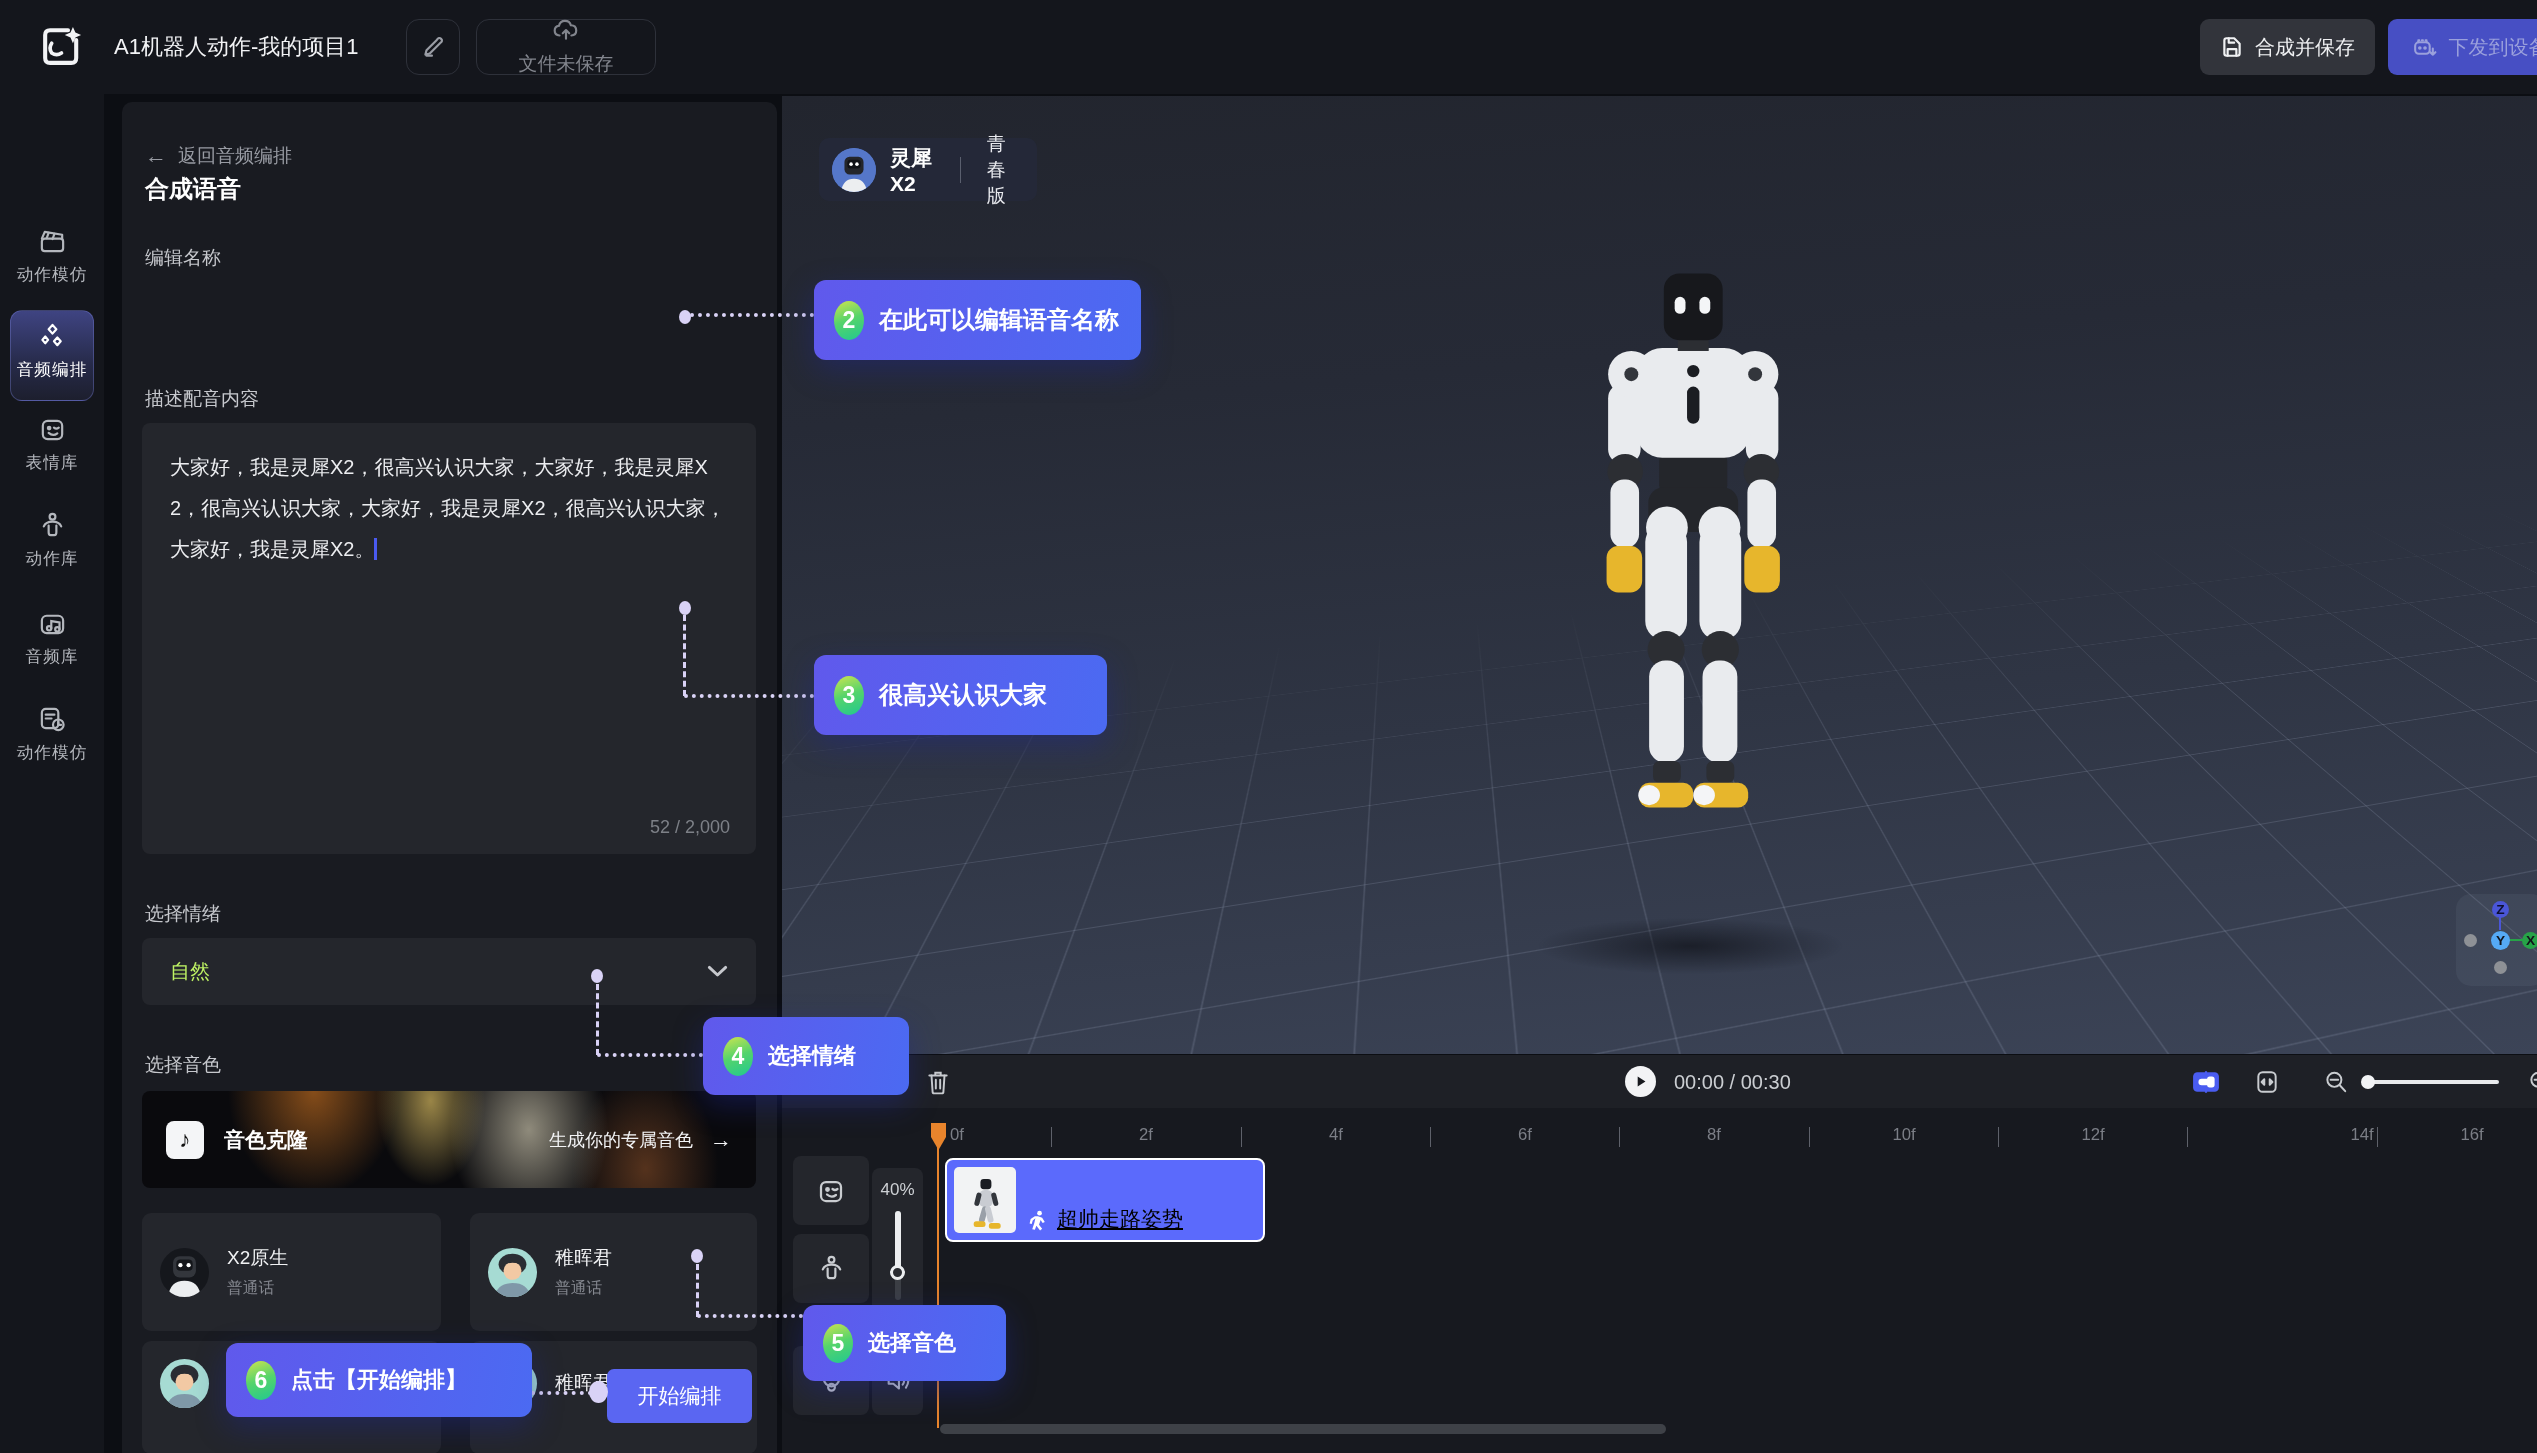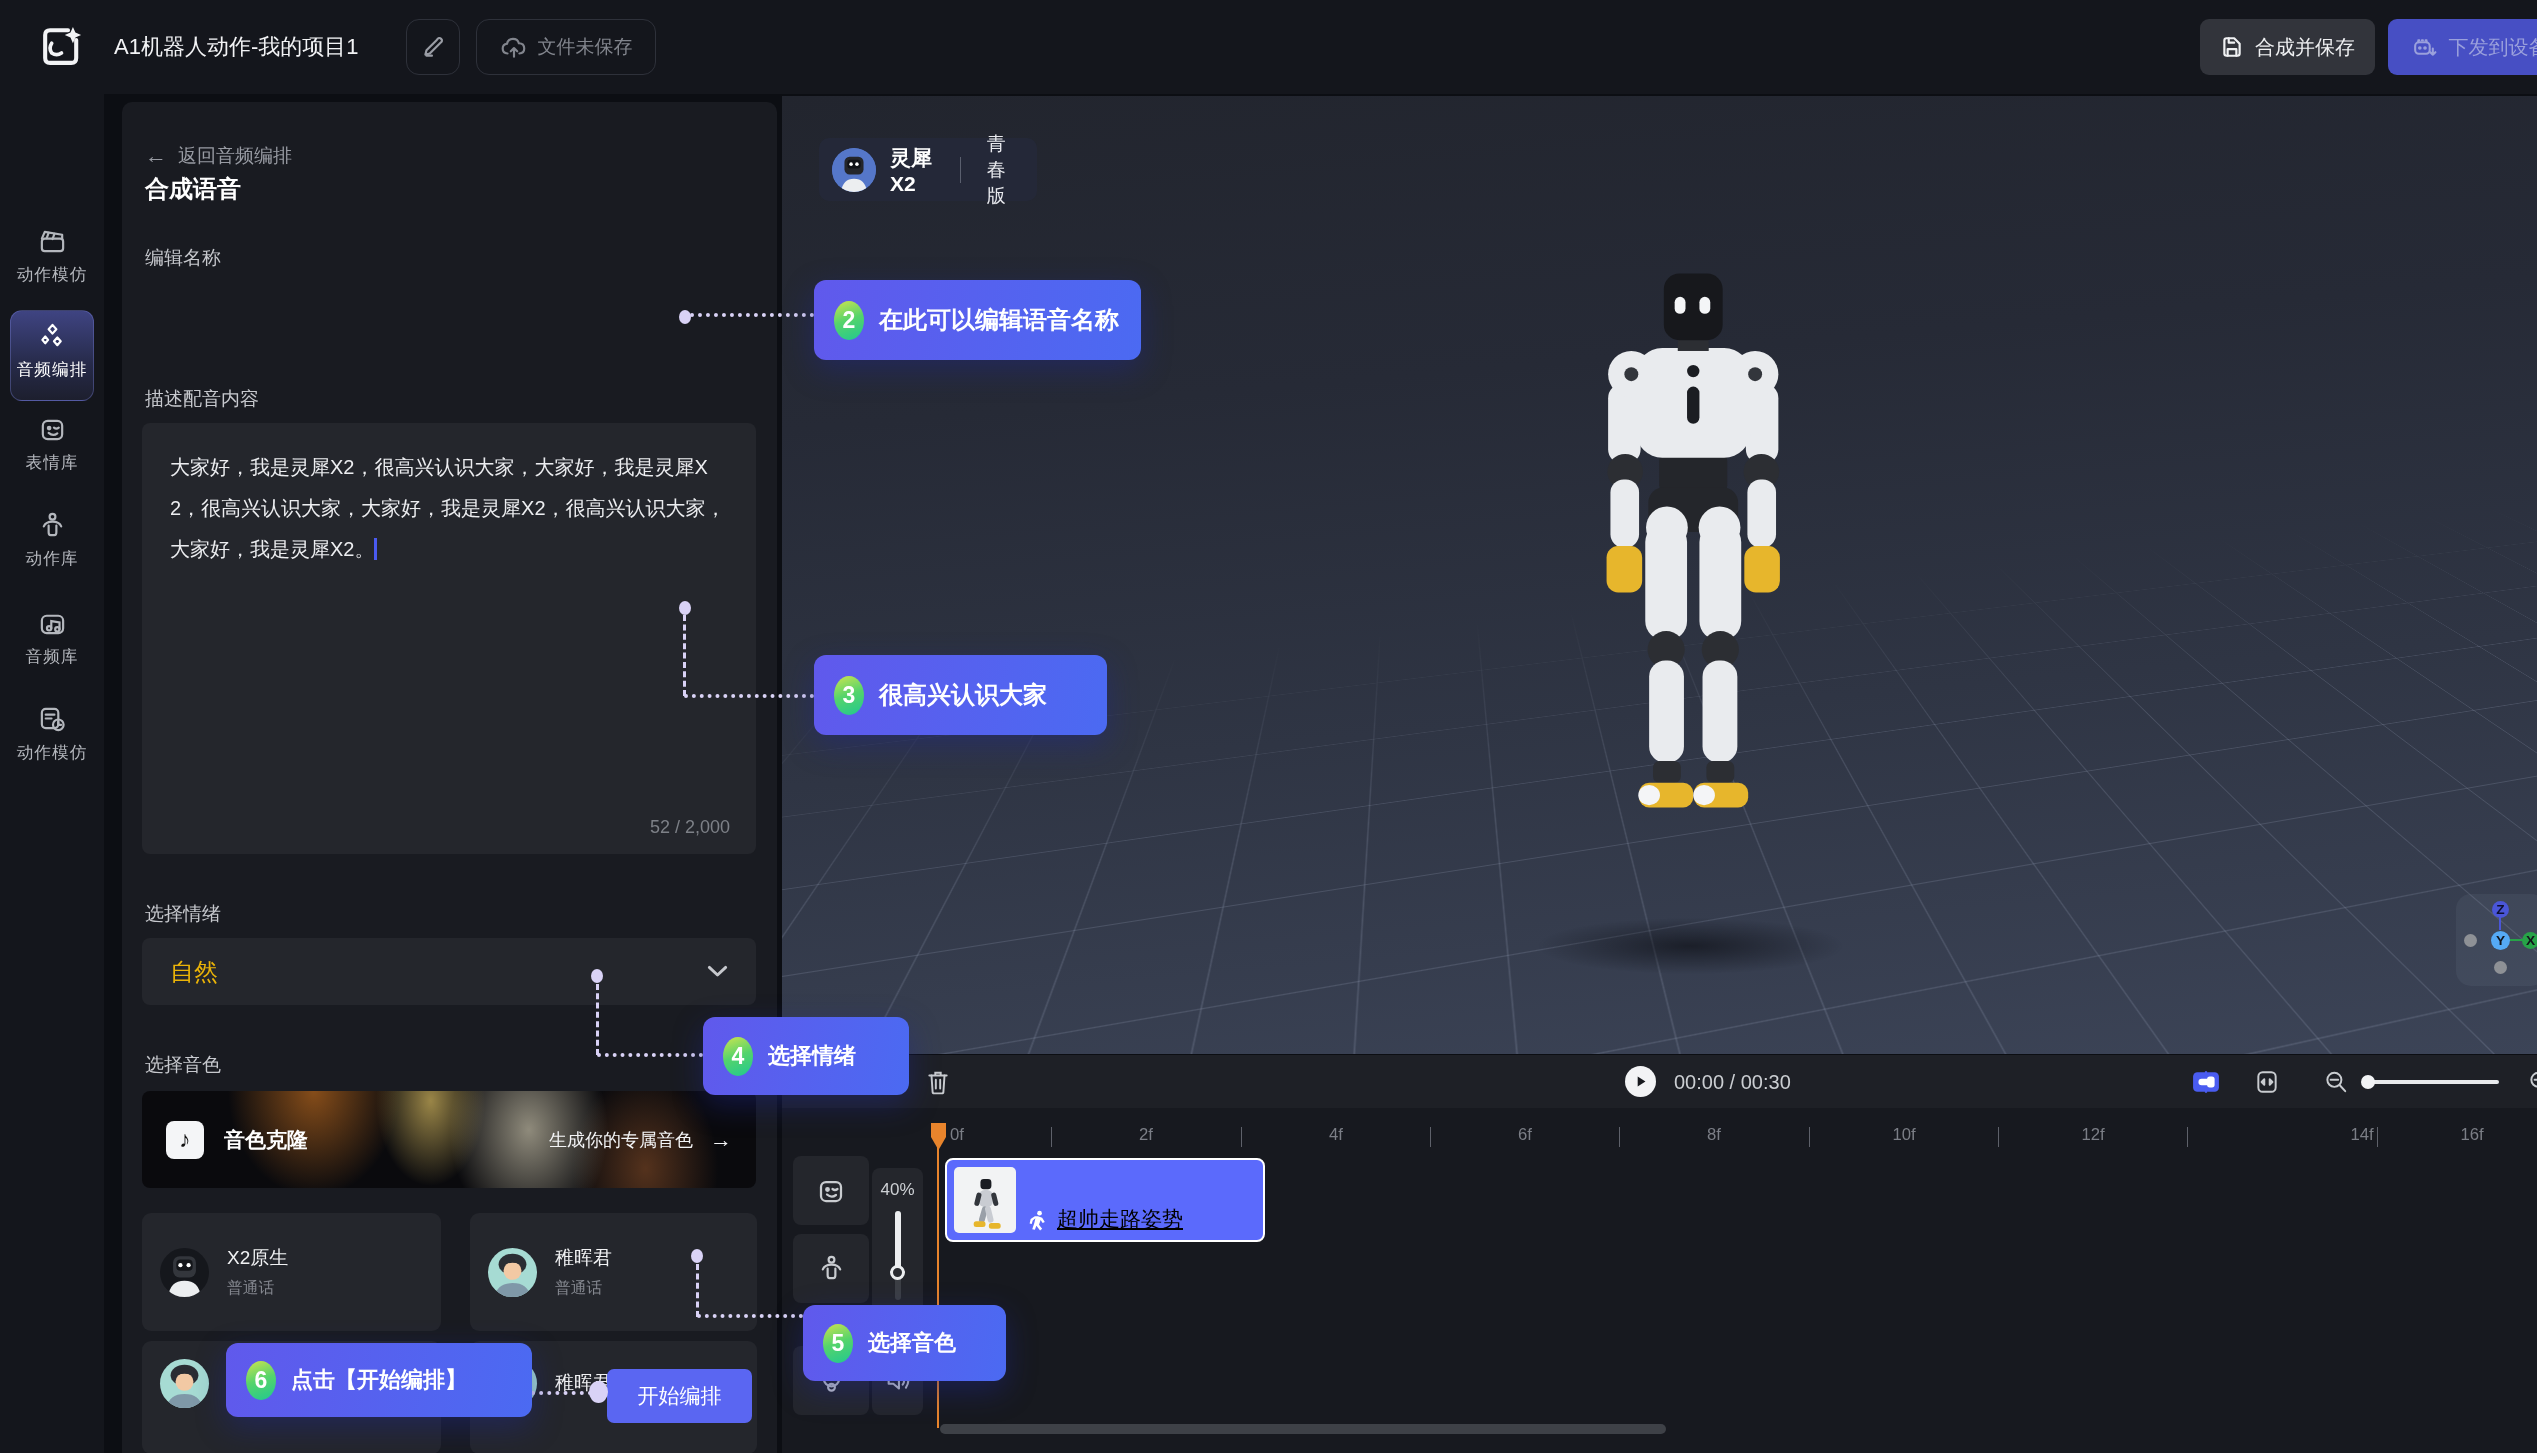--- a/index.html
+++ b/index.html
@@ -6,21 +6,21 @@
   html,body { background:#0c0e13; }
   body { font-family:"Liberation Sans","DejaVu Sans",sans-serif; }
   #app { position:relative; width:2584px; height:1454px; background:#0c0e13; overflow:hidden; color:#fff; }
 
   
   .topbar { position:absolute; left:0; top:0; width:2584px; height:94px; background:#14161c; }
   .logo { position:absolute; left:37px; top:22px; width:49px; height:49px; }
   .app-title { position:absolute; left:114px; top:0; height:94px; line-height:94px; font-size:22px; color:#f2f3f5; }
   .tb-ghost-btn { position:absolute; top:19px; height:56px; border:1px solid #2e313a; border-radius:13px; display:flex; align-items:center; justify-content:center; gap:10px; color:#82858d; font-size:19px; background:transparent; }
   .btn-edit { left:406px; width:54px; }
-  .btn-file { left:476px; width:180px; }
+  .btn-file { left:476px; width:180px;flex-direction:column; }
   .tb-solid-btn { position:absolute; top:19px; height:56px; border-radius:9px; display:flex; align-items:center; justify-content:center; gap:11px; font-size:20px; border:none; }
   .btn-save { left:2200px; width:175px; background:#32343b; color:#f0f1f3; }
   .btn-deploy { left:2388px; width:183px; background:#474fc4; color:#9aa0dc; }
 
   
   .sidebar { position:absolute; left:0; top:94px; width:104px; height:1360px; background:#14161c; }
   .side-item { position:absolute; left:0; width:104px; text-align:center; }
   .side-item .lbl { display:block; margin-top:7px; font-size:16.7px; color:#b4b7bd; letter-spacing:1px; }
   .side-item svg { display:block; margin:0 auto; }
   .active-pill { position:absolute; left:10px; top:216px; width:84px; height:91px; border-radius:12px;
@@ -32,21 +32,21 @@
   .p-back { position:absolute; left:23px; top:41px; display:flex; align-items:center; gap:11px; color:#989ba3; font-size:19px; }
   .p-title { position:absolute; left:23px; top:71px; font-size:24px; font-weight:bold; color:#ffffff; }
   .p-label { position:absolute; left:23px; font-size:19px; color:#c6c8cd; }
   .name-input { position:absolute; left:20px; top:179px; width:614px; height:63px; background:#24262c; border:none; border-radius:8px; padding:0 28px; font-size:19px; color:#e8e9ec; font-family:inherit; }
   .name-input::placeholder { color:#5e616a; }
   .content-box { position:absolute; left:20px; top:321px; width:614px; height:431px; background:#24262c; border-radius:8px; padding:24px 28px; }
   .content-text { font-size:20px; line-height:41px; color:#ecedf0; word-break:break-all; }
   .caret { display:inline-block; width:2.5px; height:22px; background:#4a5af0; vertical-align:-4px; }
   .char-count { position:absolute; right:26px; bottom:16px; font-size:18px; color:#7d8087; }
   .emotion-select { position:absolute; left:20px; top:836px; width:614px; height:67px; background:#24262c; border-radius:8px; display:flex; align-items:center; justify-content:space-between; padding:0 28px; }
-  .emotion-select .val { font-size:24px; color:#eab308; }
+  .emotion-select .val { font-size:20px; color:#bef264; }
   .clone-banner { position:absolute; left:20px; top:989px; width:614px; height:97px; border-radius:8px; overflow:hidden; display:flex; align-items:center; padding:0 24px; gap:20px;
      background: radial-gradient(ellipse 132px 162px at 28% 0%, rgba(236,132,36,.55), transparent 65%),
                  radial-gradient(ellipse 91px 142px at 47% 10%, rgba(250,216,110,.6), transparent 60%),
                  radial-gradient(ellipse 132px 173px at 63% 40%, rgba(252,244,214,.55), transparent 60%),
                  radial-gradient(ellipse 112px 152px at 82% 80%, rgba(196,110,52,.4), transparent 65%),
                  #0a0a0d; }
   .clone-icon { width:38px; height:38px; border-radius:8px; background:#f4f5f7; color:#111; font-size:23px; display:flex; align-items:center; justify-content:center; flex:none; }
   .clone-title { font-size:21px; font-weight:bold; color:#fff; }
   .clone-cta { margin-left:auto; display:flex; align-items:center; gap:17px; font-size:18px; color:#f4f5f7; }
   .voice-card { position:absolute; height:118px; background:#24262c; border-radius:9px; display:flex; align-items:center; padding:0 18px; gap:18px; }

